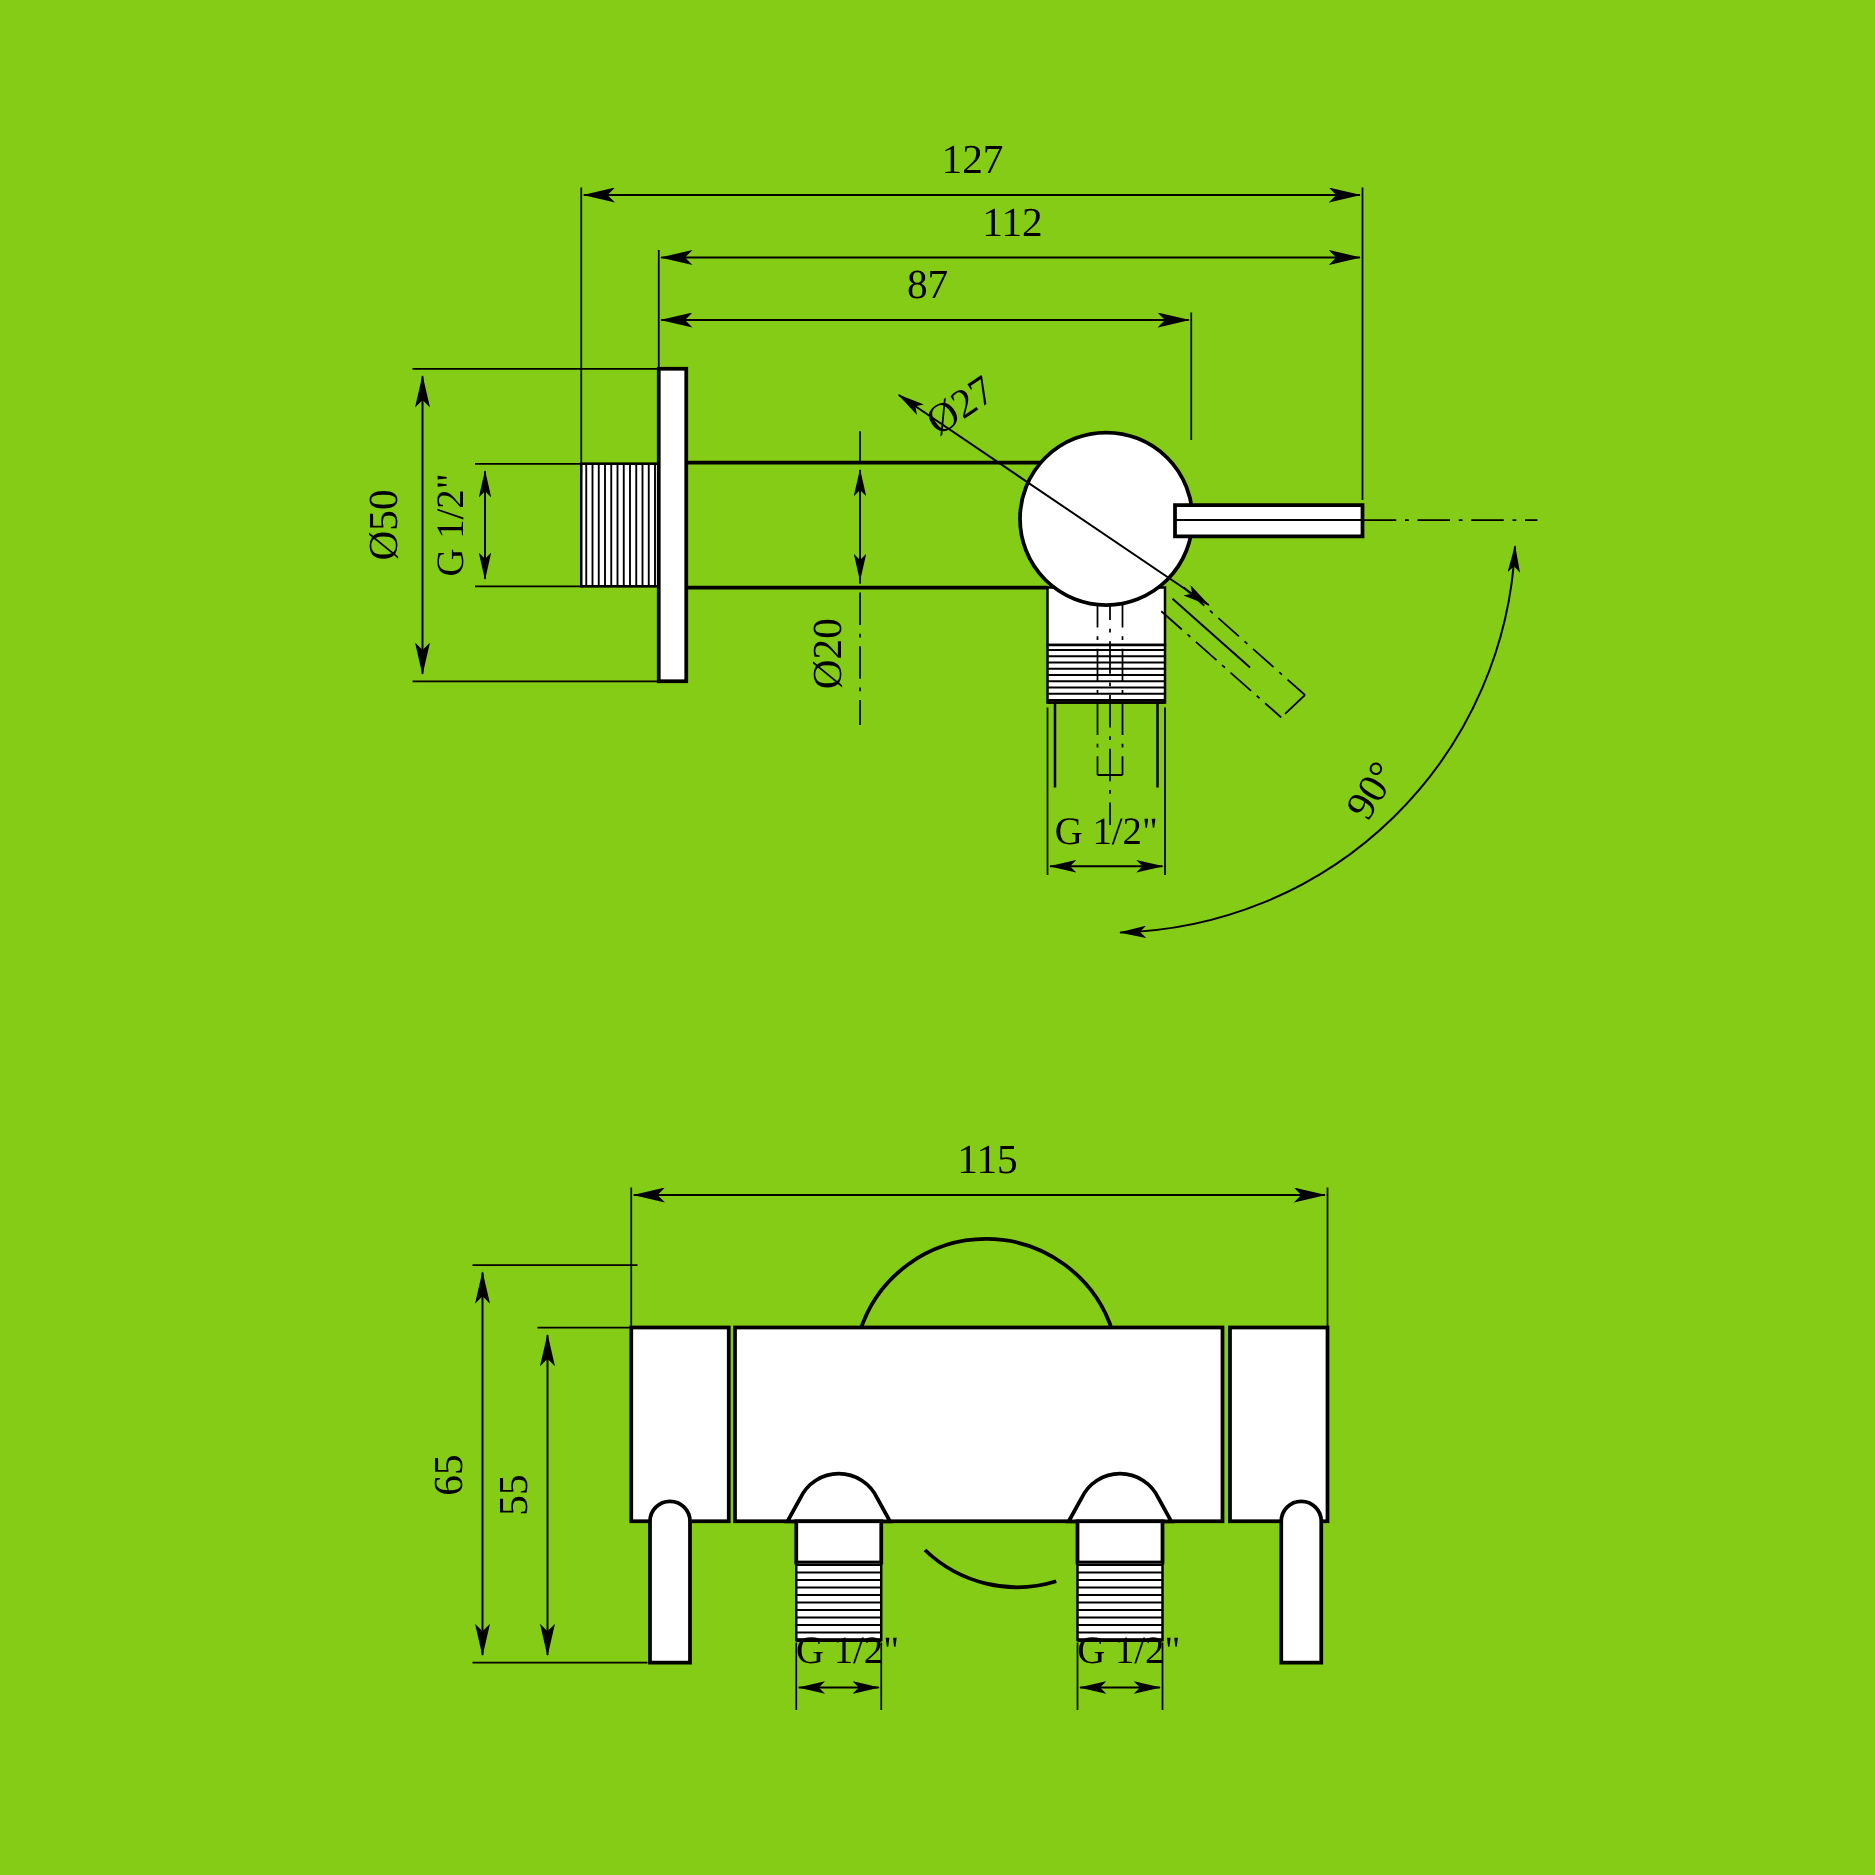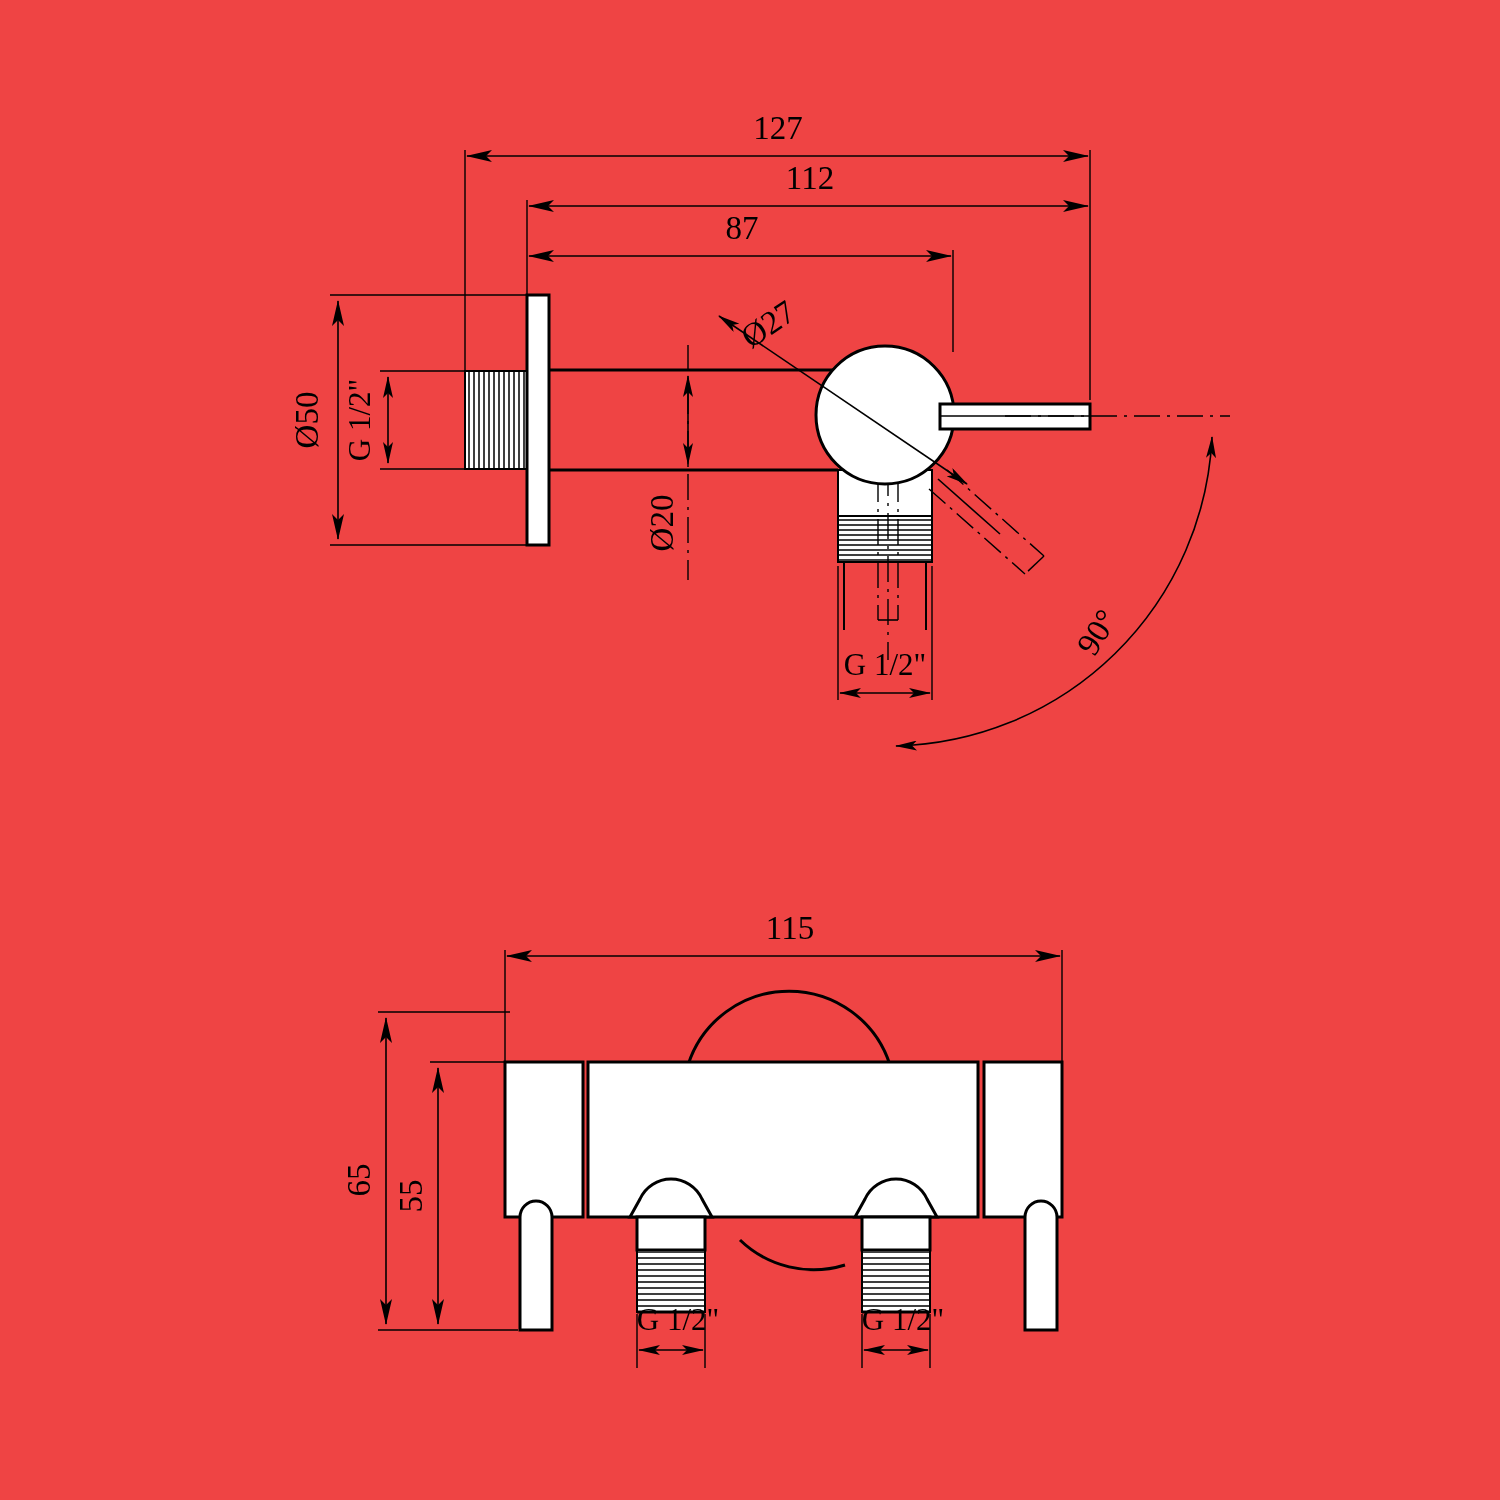--- a/index.html
+++ b/index.html
@@ -4,21 +4,21 @@
 <style>
   html, body {
     margin: 0;
     padding: 0;
     background: #ffffff;
   }
   #sheet {
     position: relative;
     width: 1500px;
     height: 1500px;
-    background: #ef4444;
+    background: #84cc16;
     font-family: "Liberation Serif", "DejaVu Serif", serif;
   }
   svg { display: block; }
   .ln   { stroke: #000000; fill: none; stroke-width: 2; }
   .ln-h { stroke: #000000; fill: none; stroke-width: 3; }
   .ln-t { stroke: #000000; fill: none; stroke-width: 1.6; }
   .dim  { stroke: #000000; fill: none; stroke-width: 1.6; }
   .ext  { stroke: #000000; fill: none; stroke-width: 1.4; }
   .ctr  { stroke: #000000; fill: none; stroke-width: 1.4;
           stroke-dasharray: 26 7 3 7; }

